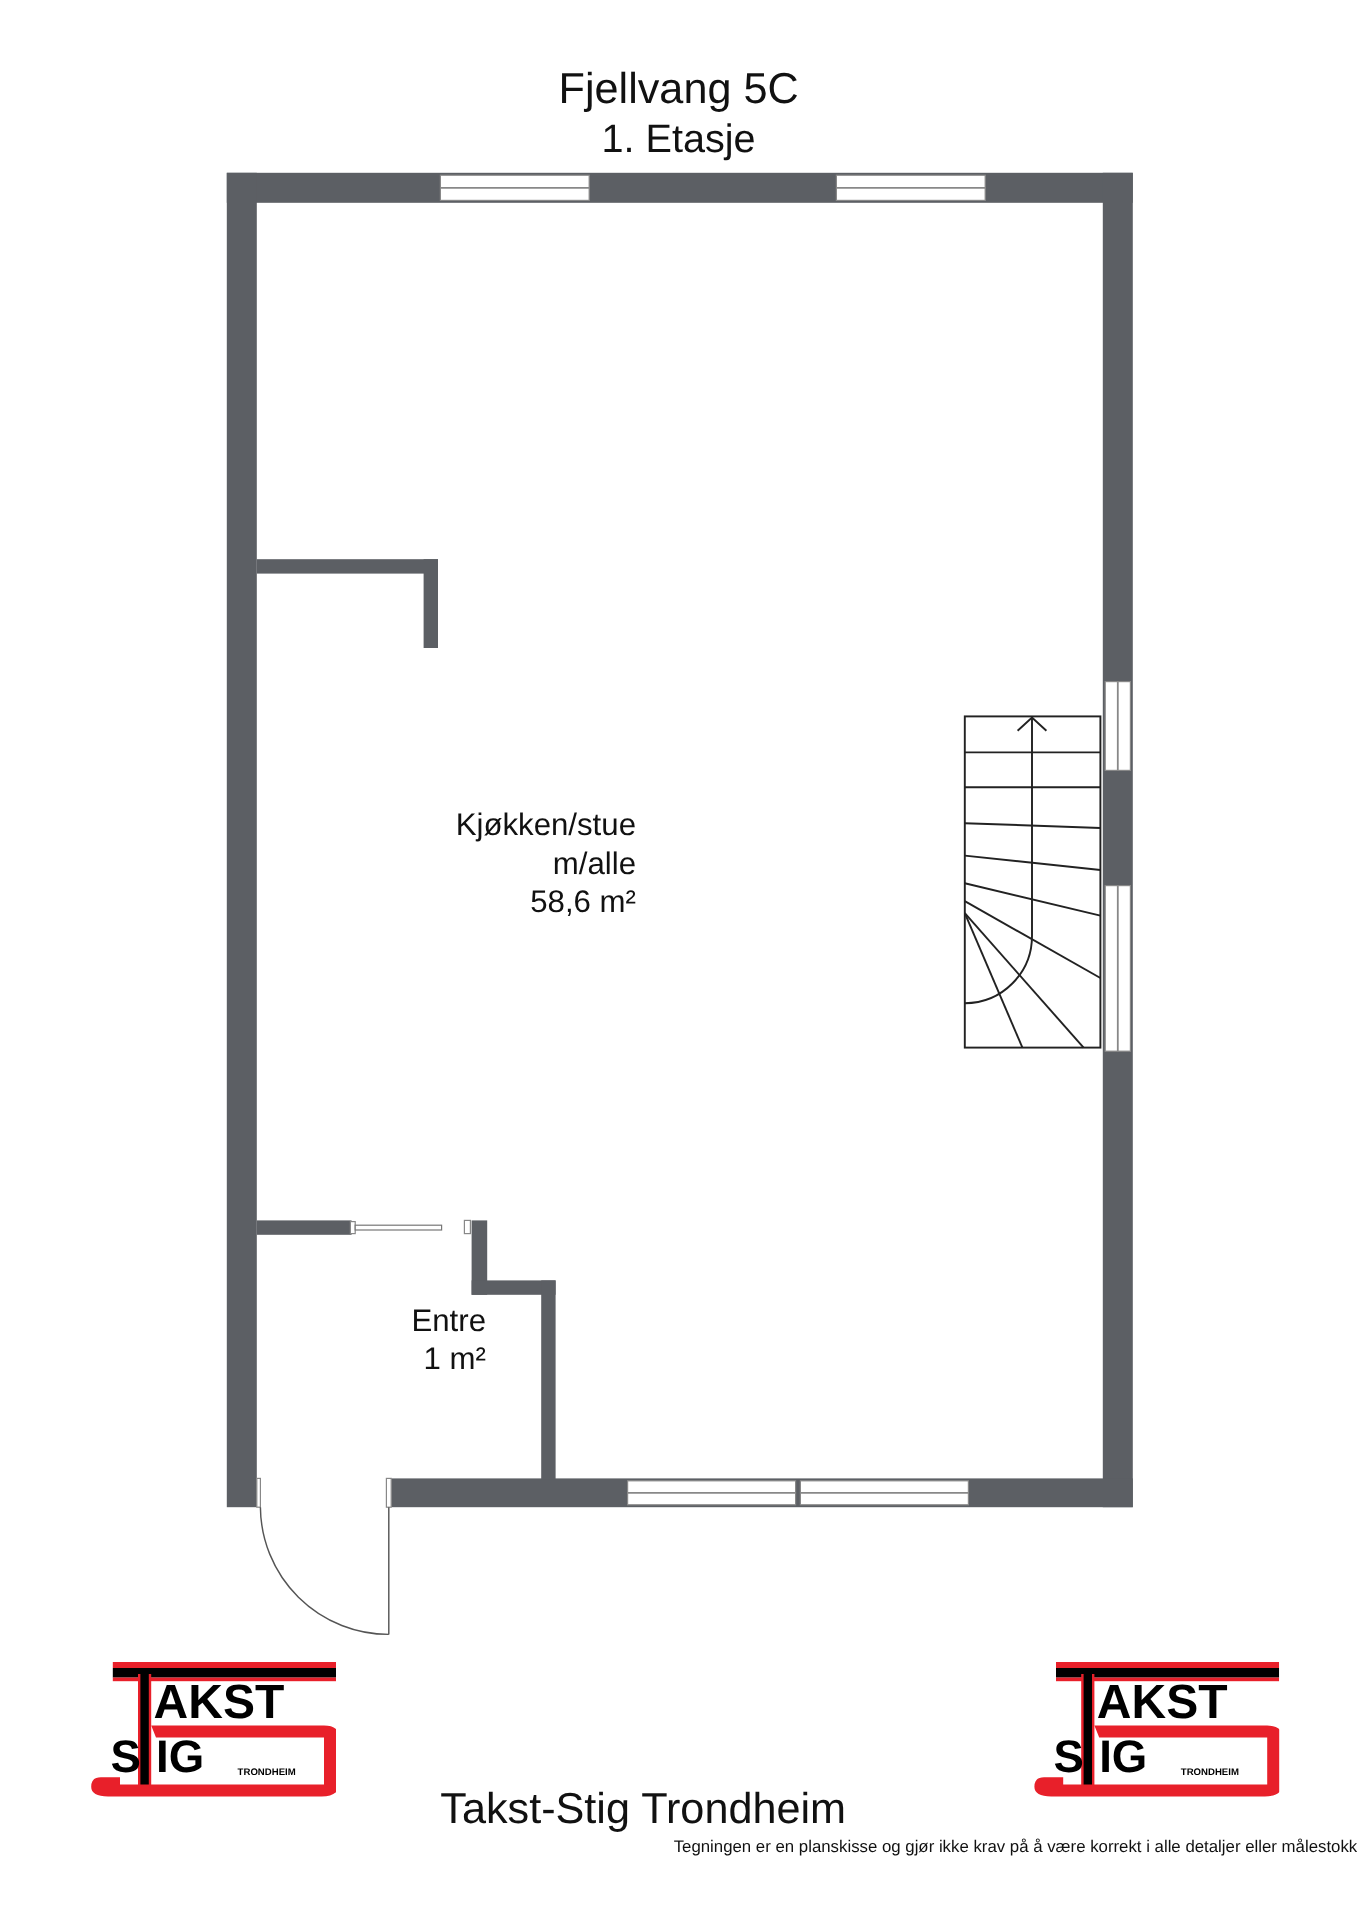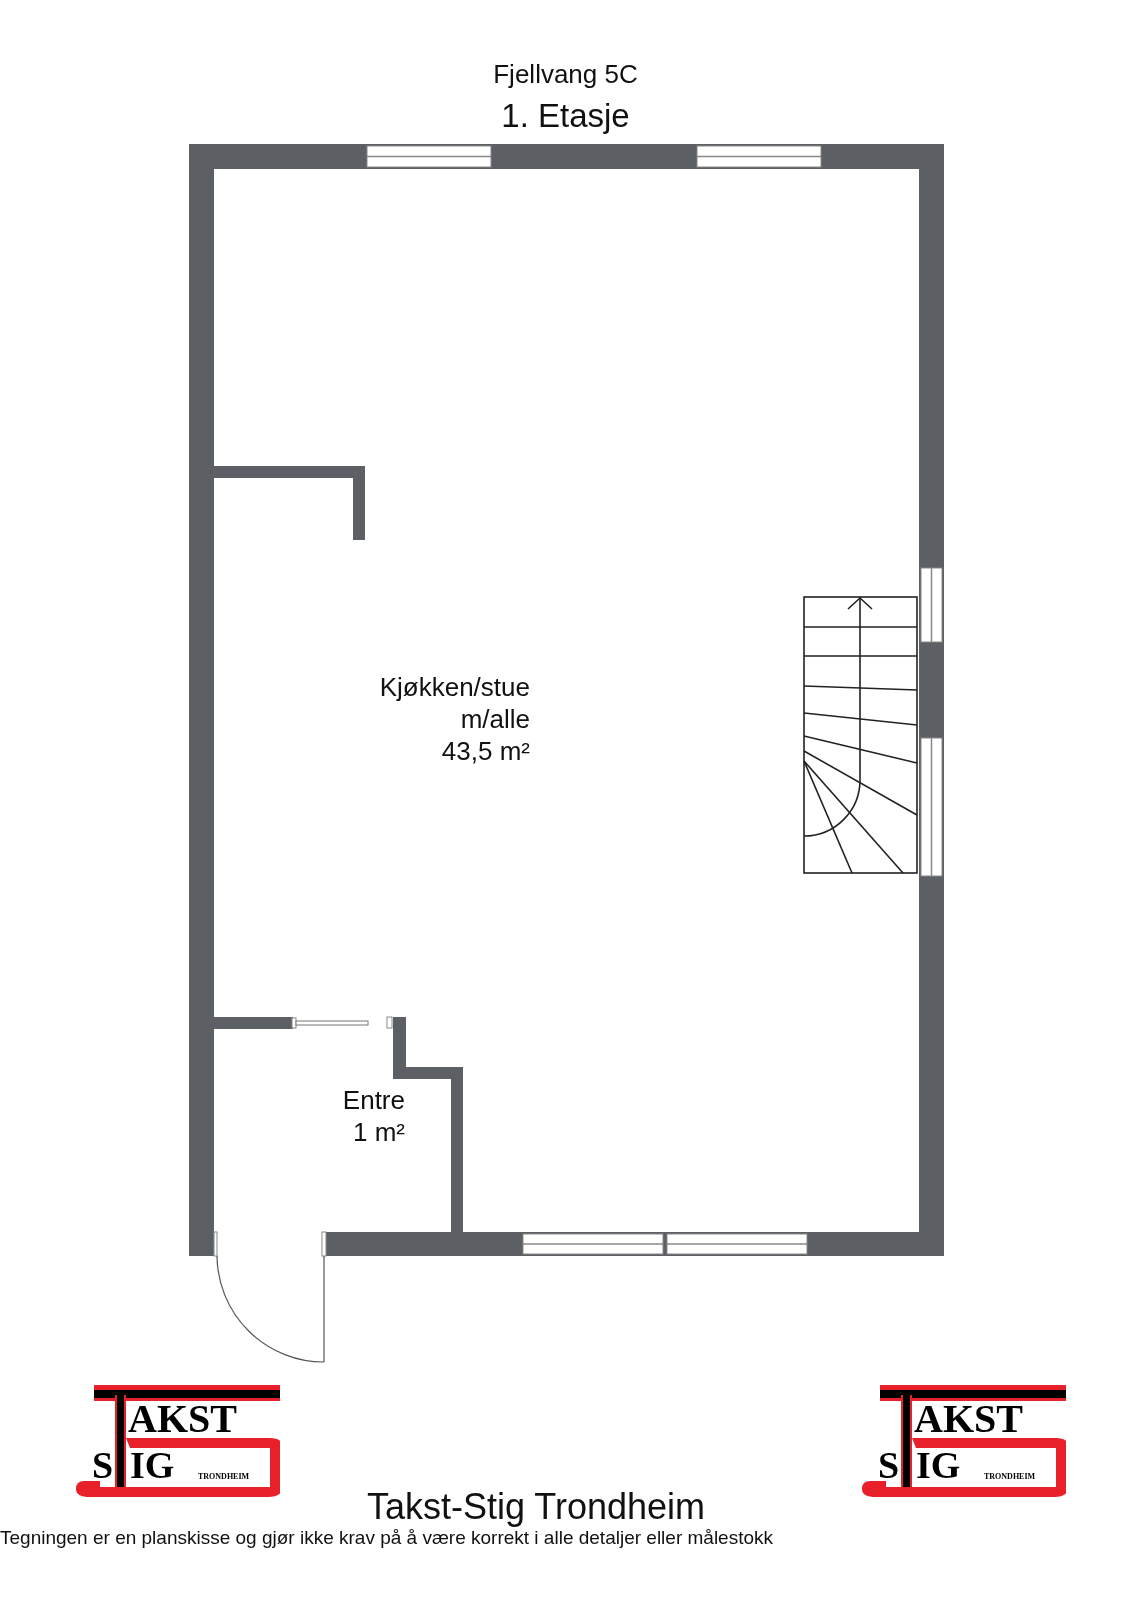--- a/index.html
+++ b/index.html
@@ -1,30 +1,30 @@
 <!DOCTYPE html>
 <html><head>
   <meta charset="utf-8">
   <style>
     html, body { margin: 0; padding: 0; background: #ffffff; }
     body { width: 1131px; height: 1600px; position: relative; overflow: hidden;
            font-family: "Liberation Sans", "DejaVu Sans", sans-serif; color: #111; }
     .title { position: absolute; left: 0; width: 1131px; text-align: center; }
-    #t1 { top: 52px; font-size: 26px; line-height: 44px; }
+    #t1 { top: 52px; font-size: 36px; line-height: 44px; }
     #t2 { top: 96px; font-size: 33px; line-height: 40px; }
     svg.plan { position: absolute; left: 0; top: 0; }
     .room-label { position: absolute; text-align: right; font-size: 26px; line-height: 32px; }
     #room1 { left: 310px; top: 671px; width: 220px; }
     #room2 { left: 295px; top: 1084px; width: 110px; }
     .logo { position: absolute; width: 210px; height: 120px; }
     #logo-left { left: 70px; top: 1385px; }
     #logo-right { left: 856px; top: 1385px; }
-    .logo-text-big { position: absolute; font-family: Liberation Serif, serif; font-weight: bold; color: #000; }
+    .logo-text-big { position: absolute; font-family: Liberation Sans, sans-serif; font-weight: bold; color: #000; }
     .brand { position: absolute; left: 0; width: 1072px; text-align: center; top: 1486px; font-size: 36px; line-height: 42px; }
-    .disclaimer { position: absolute; left: 0; width: 1131px; text-align: left; top: 1528px; font-size: 19px; line-height: 20px; }
+    .disclaimer { position: absolute; left: 0; width: 1131px; text-align: right; top: 1528px; font-size: 14px; line-height: 20px; }
   </style>
 </head>
 <body>
 
 <div class="title" id="t1">Fjellvang 5C</div>
 <div class="title" id="t2">1. Etasje</div>
 
 <svg class="plan" width="1131" height="1600" viewBox="0 0 1131 1600" xmlns="http://www.w3.org/2000/svg">
   <g fill="#5c5f64">
 
@@ -100,21 +100,21 @@
     <line x1="804" y1="761" x2="852" y2="873"></line>
     <line x1="804" y1="761" x2="903" y2="873"></line>
     <path d="M 860 597 L 860 780 A 56 56 0 0 1 804 836"></path>
     <path d="M 848 609 L 860 598 L 872 609"></path>
   </g>
 </svg>
 
 <div class="room-label" id="room1">
   <div>Kjøkken/stue</div>
   <div>m/alle</div>
-  <div>43,5 m²</div>
+  <div>58,6 m²</div>
 </div>
 
 <div class="room-label" id="room2">
   <div>Entre</div>
   <div>1 m²</div>
 </div>
 
 <div class="logo" id="logo-left">
   <svg width="210" height="120" viewBox="0 0 210 120" xmlns="http://www.w3.org/2000/svg">
     <rect x="24" y="0" width="186" height="5" fill="#e8202a"></rect>

